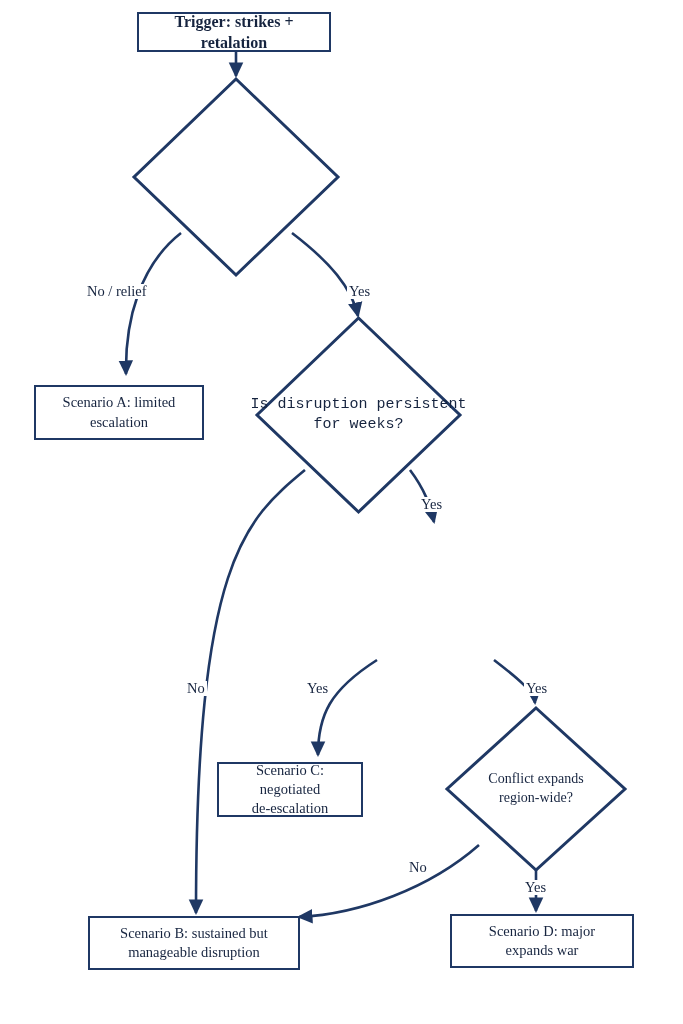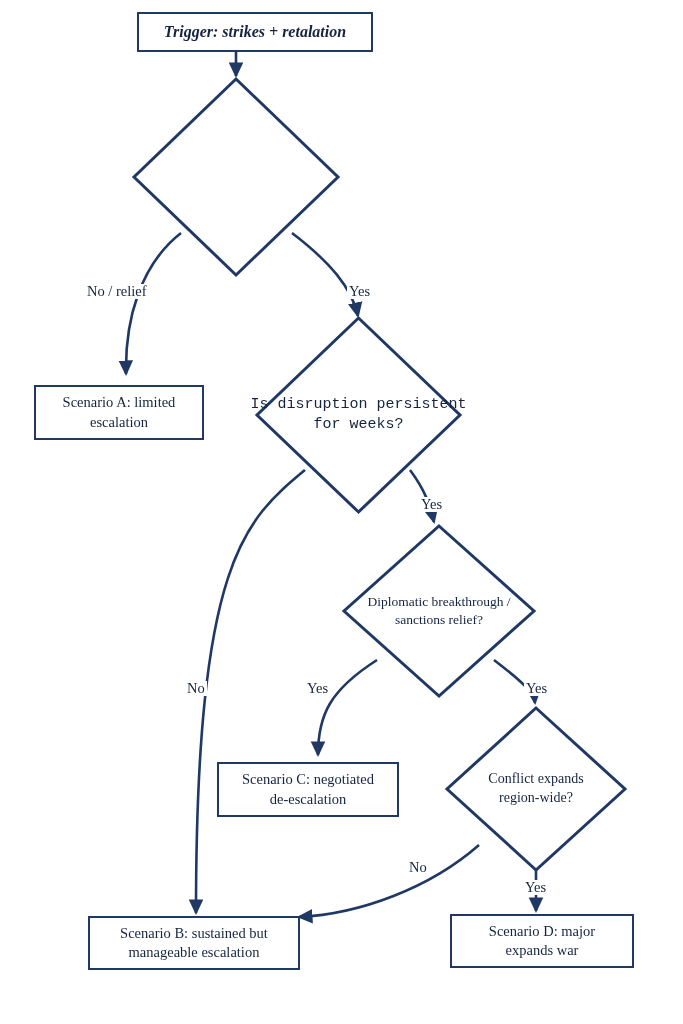--- a/index.html
+++ b/index.html
@@ -108,21 +108,21 @@
       <path d="M377,660 C 330,690 318,715 318,755"></path>
 
       <path d="M494,660 C 520,680 534,692 535,703"></path>
 
       <path d="M479,845 C 430,888 360,914 299,917"></path>
 
       <path d="M536,848 L536,911"></path>
     </g>
   </svg>
 
-  <div class="node rect-node bold" style="left:137px; top:12px; width:236px; height:40px; font-size:16px;font-style:italic;">
+  <div class="node rect-node bold" style="left:137px; top:12px; width:194px; height:40px; font-size:16px;">
     <span class="node-label">Trigger: strikes + retalation</span>
   </div>
 
   <div class="node diamond-node" style="left:131px; top:76px; width:210px; height:202px; font-size:14.5px;">
     <svg class="diamond-shape" viewBox="0 0 210 202" preserveAspectRatio="none">
       <polygon points="105,3 207,101 105,199 3,101" fill="#ffffff" stroke="#1f3864" stroke-width="3" vector-effect="non-scaling-stroke"></polygon>
     </svg>
   </div>
 
   <div class="node rect-node" style="left:34px; top:385px; width:170px; height:55px; font-size:14.5px;">
@@ -131,44 +131,37 @@
   </div>
 
   <div class="node diamond-node" style="left:254px; top:315px; width:209px; height:200px; font-size:15px;font-family:Liberation Mono, monospace;">
     <svg class="diamond-shape" viewBox="0 0 209 200" preserveAspectRatio="none">
       <polygon points="104.5,3 206,100 104.5,197 3,100" fill="#ffffff" stroke="#1f3864" stroke-width="3" vector-effect="non-scaling-stroke"></polygon>
     </svg>
     <span class="node-label">Is disruption persistent
 for weeks?</span>
   </div>
 
-  <div class="node diamond-node" style="left:341px; top:523px; width:196px; height:176px; font-size:13.5px;">
-    <svg class="diamond-shape" viewBox="0 0 196 176" preserveAspectRatio="none">
-      <polygon points="98,3 193,88 98,173 3,88" fill="#ffffff" stroke="#1f3864" stroke-width="3" vector-effect="non-scaling-stroke"></polygon>
-    </svg>
-    <span class="node-label">Diplomatic breakthrough /
-sanctions relief?</span>
-  </div>
 
-  <div class="node rect-node" style="left:217px; top:762px; width:182px; height:55px; font-size:14.5px;">
+  <div class="node rect-node" style="left:217px; top:762px; width:146px; height:55px; font-size:14.5px;">
     <span class="node-label">Scenario C: negotiated
 de-escalation</span>
   </div>
 
   <div class="node diamond-node" style="left:444px; top:705px; width:184px; height:168px; font-size:14px;">
     <svg class="diamond-shape" viewBox="0 0 184 168" preserveAspectRatio="none">
       <polygon points="92,3 181,84 92,165 3,84" fill="#ffffff" stroke="#1f3864" stroke-width="3" vector-effect="non-scaling-stroke"></polygon>
     </svg>
     <span class="node-label">Conflict expands
 region-wide?</span>
   </div>
 
   <div class="node rect-node" style="left:88px; top:916px; width:212px; height:54px; font-size:14.5px;">
     <span class="node-label">Scenario B: sustained but
-manageable escalation</span>
+manageable disruption</span>
   </div>
 
   <div class="node rect-node" style="left:450px; top:914px; width:184px; height:54px; font-size:14.5px;">
     <span class="node-label">Scenario D: major
 expands war</span>
   </div>
 
   <div class="edge-label" style="left:85px; top:284px; font-size:14.5px;">No / relief</div>
 
   <div class="edge-label" style="left:347px; top:284px; font-size:14.5px;">Yes</div>

